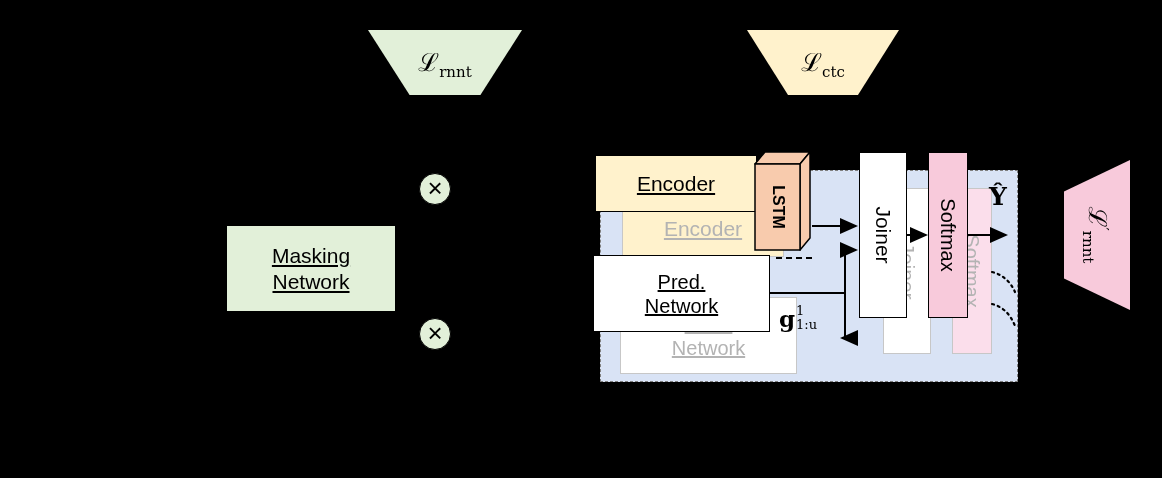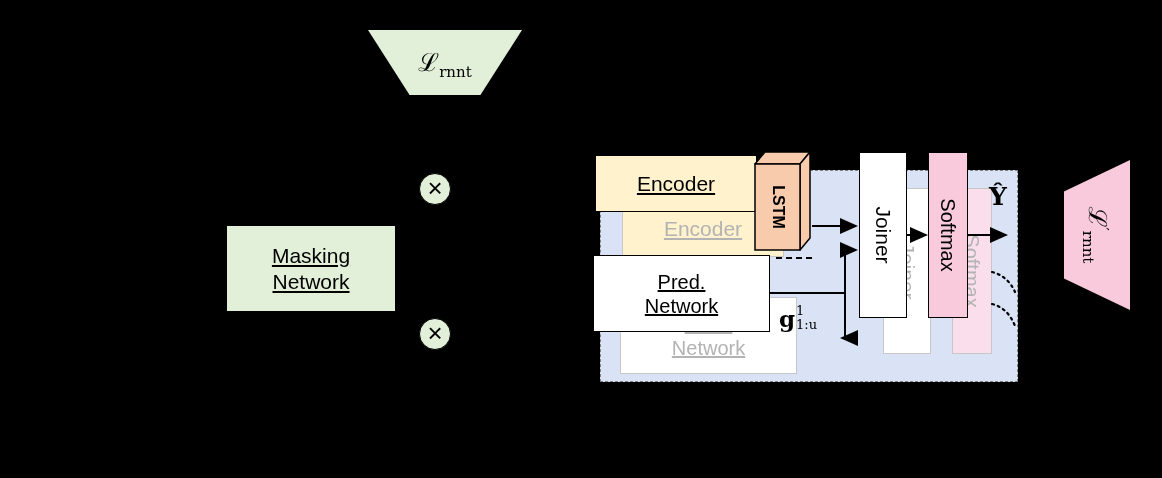--- a/index.html
+++ b/index.html
@@ -58,20 +58,23 @@
 </style>
 </head>
 <body>
 
 <div class="stage">
 
   <div class="trap" style="left:368px;top:30px;width:154px;height:65px;background:var(--green,#e2f0d9);clip-path:polygon(0 0,100% 0,73% 100%,27% 100%);">
     <span class="mathcal"><span>ℒ</span><sub>rnnt</sub></span>
   </div>
 
+  <div class="trap" style="left:747px;top:30px;width:152px;height:65px;background:var(--yellow,#fff2cc);clip-path:polygon(0 0,100% 0,73% 100%,27% 100%);">
+    <span class="mathcal"><span>ℒ</span><sub>ctc</sub></span>
+  </div>
 
   <div class="box label-lg" style="left:226px;top:225px;width:170px;height:87px;background:var(--green,#e2f0d9);text-align:center;">
     <span>Masking</span>
     <span>Network</span>
   </div>
 
   <div class="otimes" style="left:419px;top:173px;">
     <span>×</span>
   </div>
   <div class="otimes" style="left:419px;top:318px;">

